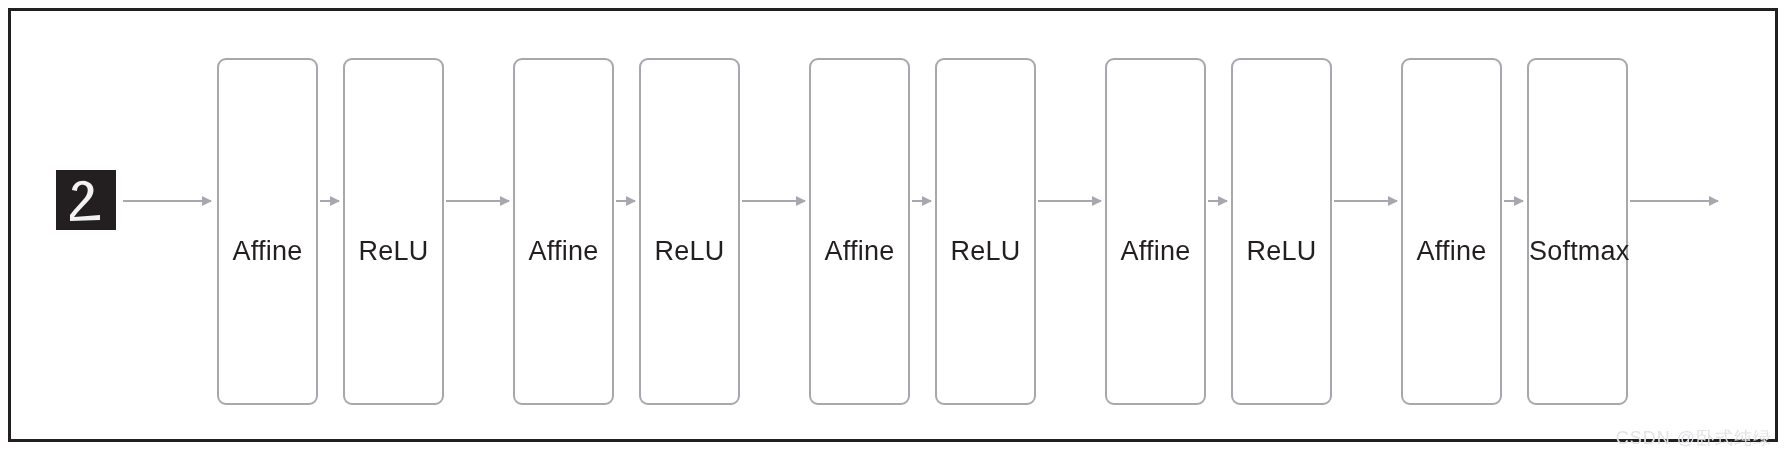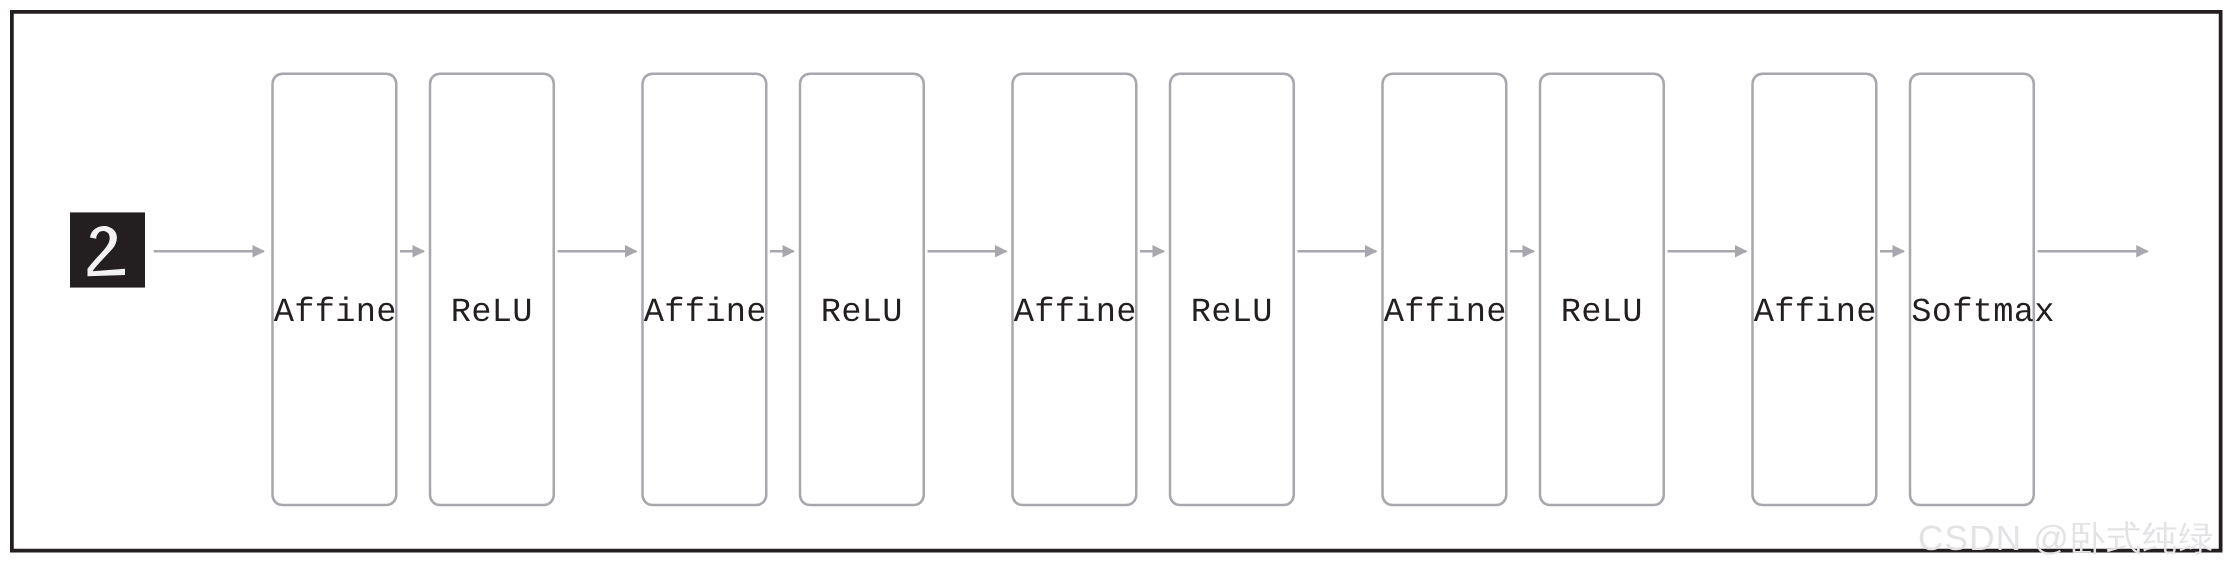--- a/index.html
+++ b/index.html
@@ -67,21 +67,21 @@
     border: 2.5px solid #a8a7ad;
     border-radius: 9px;
     background: #ffffff;
   }
   .layer-label {
     position: absolute;
     left: 0;
     right: 0;
     top: 176px;
     text-align: center;
-    font-family: Liberation Mono, monospace;
+    font-family: Liberation Sans, sans-serif;
     font-size: 27px;
     color: #231f20;
     letter-spacing: 0.2px;
     white-space: nowrap;
   }
 
   
   .arrow {
     position: absolute;
     top: 200px;
@@ -99,21 +99,21 @@
     border-bottom: 5px solid transparent;
     border-left: 10px solid #a8a7ad;
   }
 
   
   .watermark {
     position: absolute;
     right: 18px;
     bottom: 8px;
     font-family: "Liberation Sans", sans-serif;
-    font-size: 28px;
+    font-size: 18px;
     color: #e3e3e6;
     white-space: nowrap;
     letter-spacing: 1px;
     user-select: none;
     margin-left: 48px;
   }
 </style>
 </head>
 <body>
 

